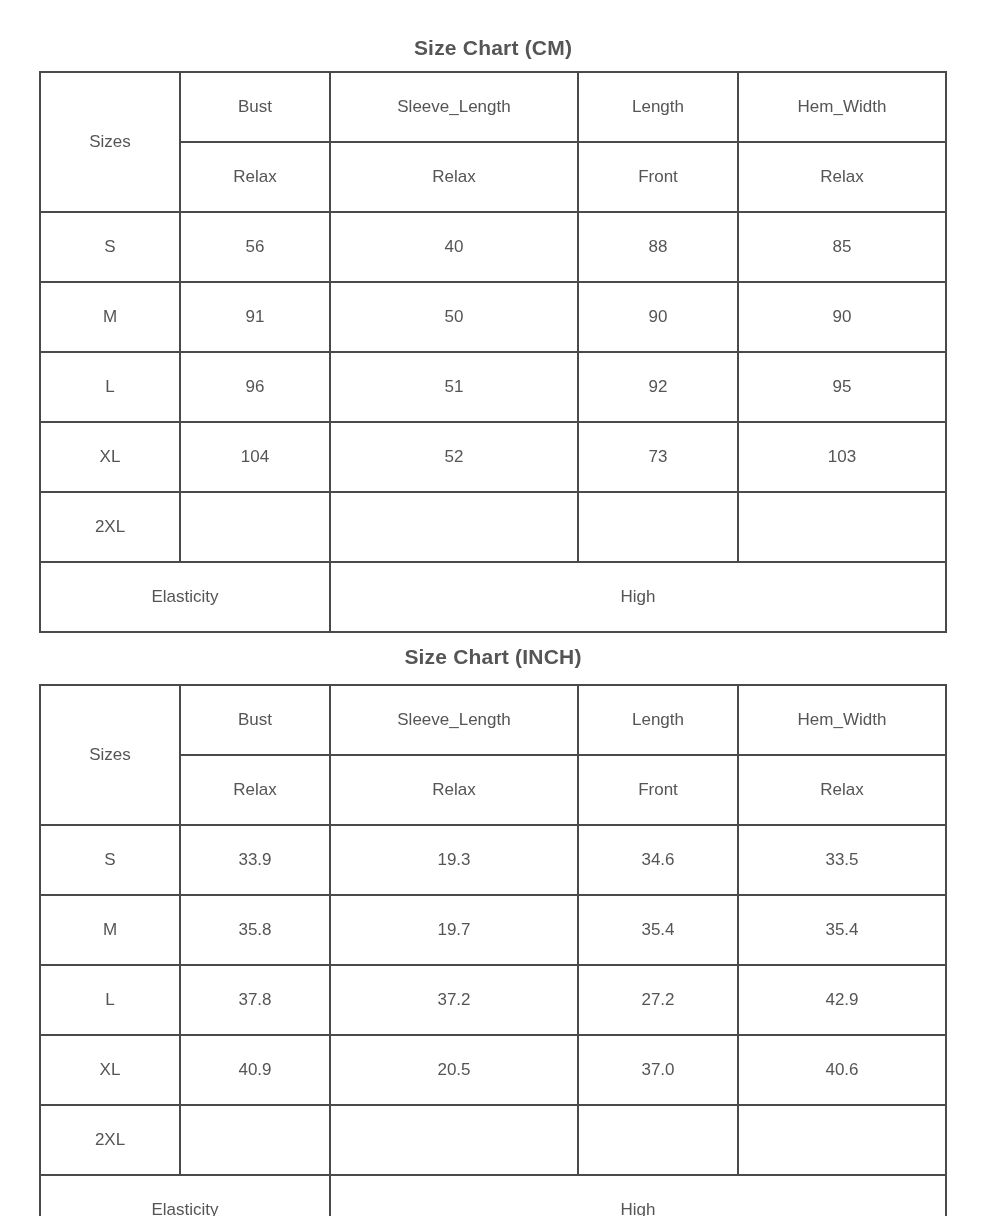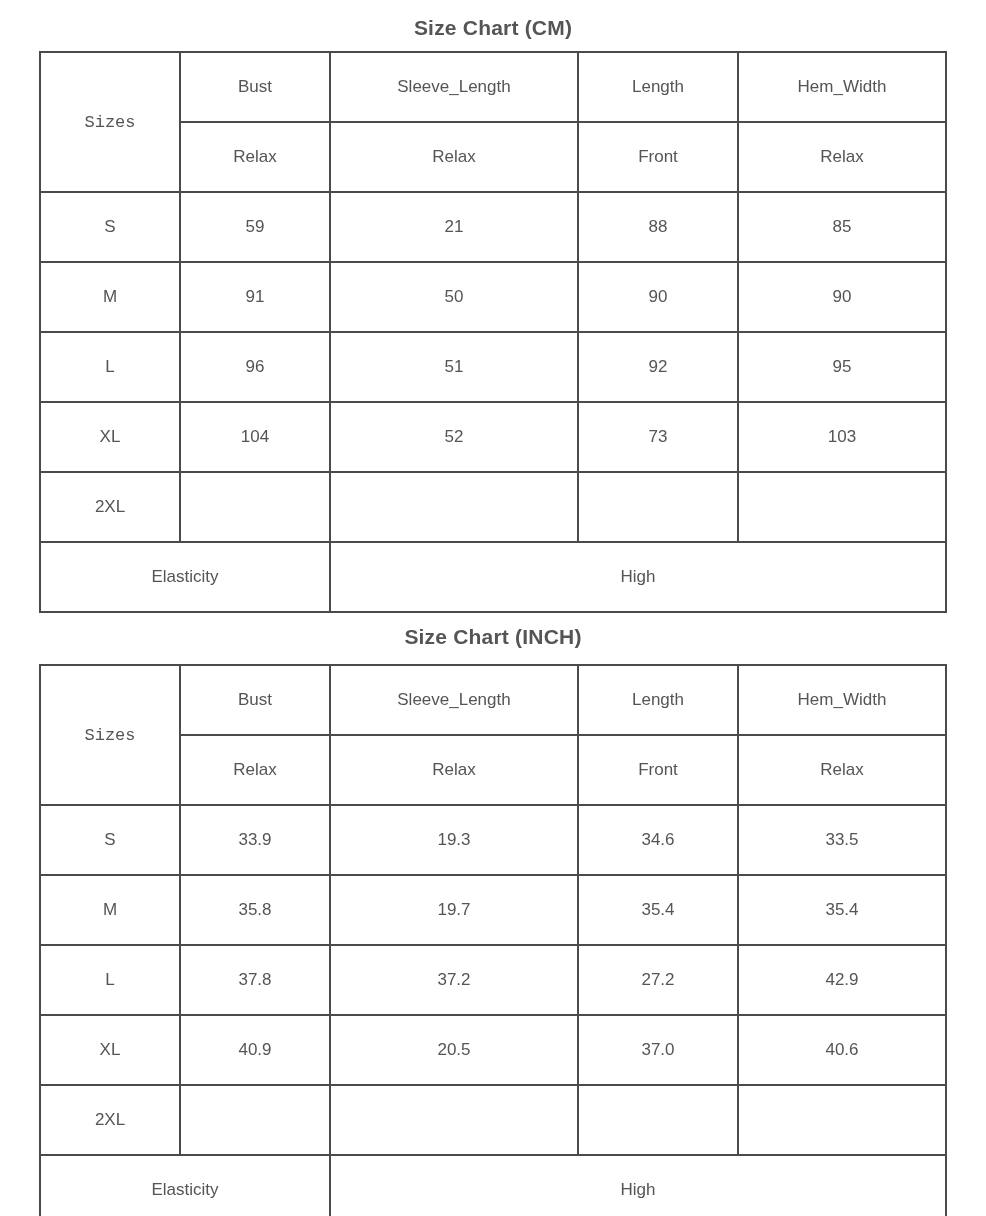--- a/index.html
+++ b/index.html
@@ -23,21 +23,21 @@
     width: 986px;
     box-sizing: border-box;
   }
   .chart-title {
     text-align: center;
     font-size: 21px;
     font-weight: bold;
     color: #555555;
     letter-spacing: 0.2px;
   }
-  #title-cm { padding-top: 16px; padding-bottom: 11px; }
+  #title-cm { padding-top: 36px; padding-bottom: 11px; }
   #title-inch { padding-top: 12px; padding-bottom: 15px; }
 
   table.size-table {
     border-collapse: collapse;
     width: 896px;
     margin: 0 auto;
     table-layout: fixed;
   }
   table.size-table td {
     border: 2px solid #4a4a4a;
@@ -50,21 +50,21 @@
     font-weight: normal;
   }
   td.col-sizes { width: 138px; }
   td.col-bust { width: 148px; }
   td.col-sleeve { width: 246px; }
   td.col-length { width: 158px; }
   td.col-hem { width: 206px; border-radius: 16px; }
   td.header-cell { font-size: 17px; }
   td.sub-cell { height: 68px; }
   td.data-cell { height: 68px; }
-  td.sizes-merged { height: 136px; font-family: Liberation Mono, monospace; }
+  td.sizes-merged { height: 136px; }
   td.elasticity-label { }
   td.elasticity-value { }
 </style>
 </head>
 <body>
 
 <div class="page">
 
   <div class="chart-block">
     <div class="chart-title" id="title-cm">Size Chart (CM)</div>
@@ -78,22 +78,22 @@
           <td class="col-hem header-cell">Hem_Width</td>
         </tr>
         <tr>
           <td class="sub-cell">Relax</td>
           <td class="sub-cell">Relax</td>
           <td class="sub-cell">Front</td>
           <td class="sub-cell">Relax</td>
         </tr>
         <tr>
           <td class="data-cell">S</td>
-          <td class="data-cell">59</td>
-          <td class="data-cell">21</td>
+          <td class="data-cell">56</td>
+          <td class="data-cell">40</td>
           <td class="data-cell">88</td>
           <td class="data-cell">85</td>
         </tr>
         <tr>
           <td class="data-cell">M</td>
           <td class="data-cell">91</td>
           <td class="data-cell">50</td>
           <td class="data-cell">90</td>
           <td class="data-cell">90</td>
         </tr>

